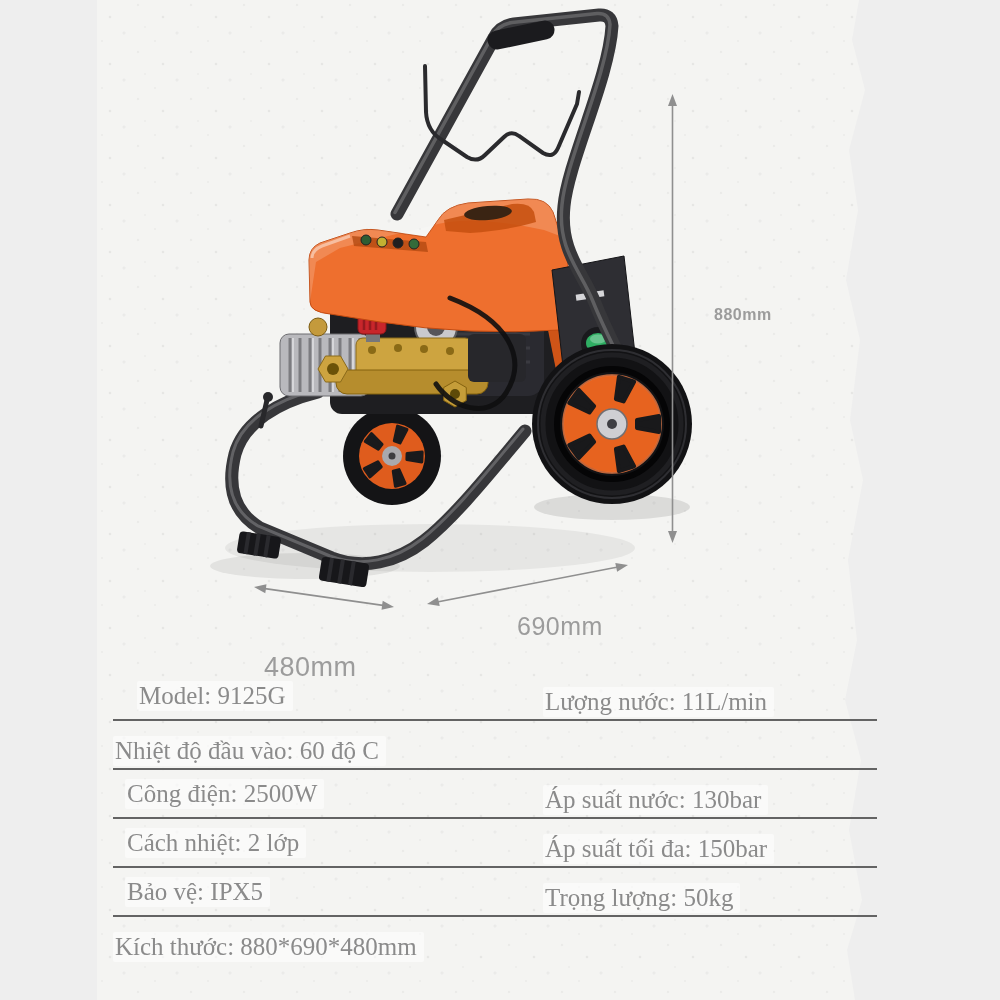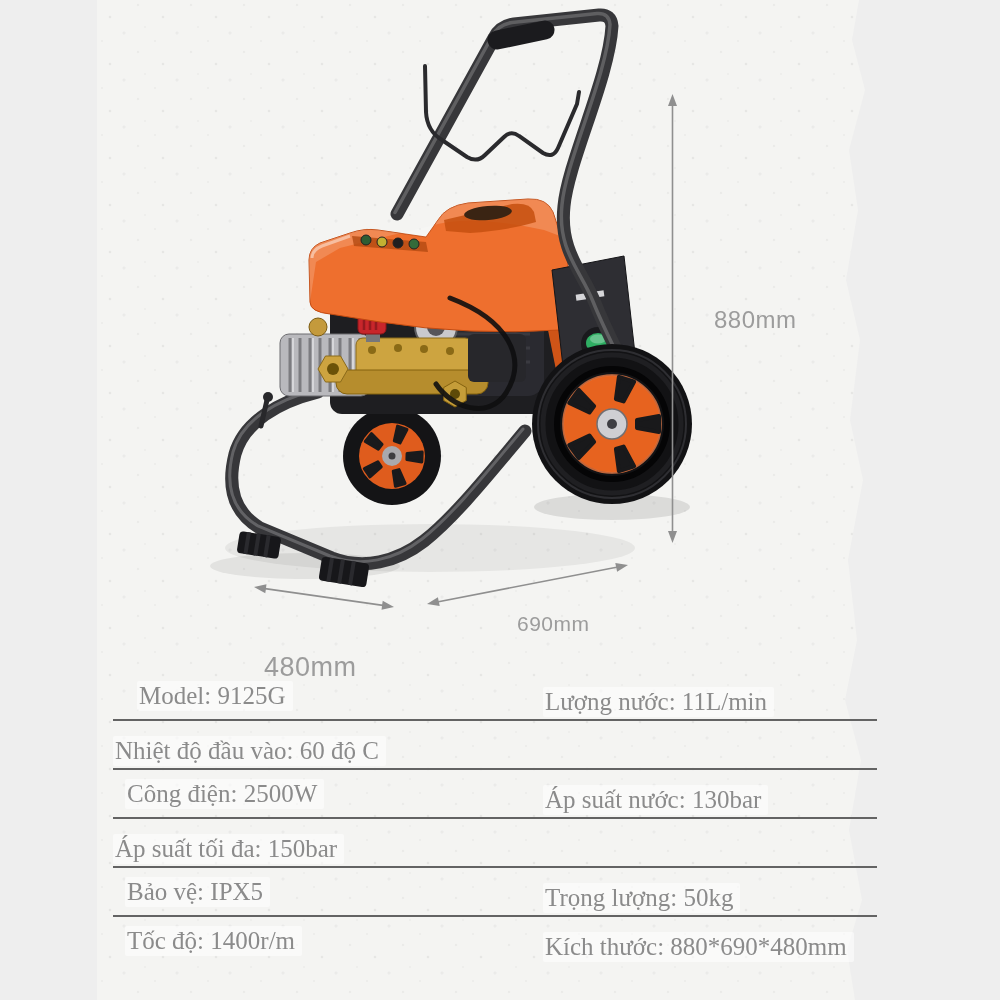--- a/index.html
+++ b/index.html
@@ -16,23 +16,23 @@
       radial-gradient(circle at 27px 33px, rgba(140,140,140,.09) 1.2px, transparent 1.9px),
       radial-gradient(circle at 5px 41px,  rgba(120,120,120,.06) 1px, transparent 1.5px),
       radial-gradient(circle at 48px 27px, rgba(120,120,120,.05) 1px, transparent 1.4px);
     background-size:53px 47px;
     clip-path:polygon(0 0,762px 0,755px 4%,768px 9%,752px 15%,761px 21%,749px 28%,763px 34%,753px 42%,766px 48%,751px 56%,760px 64%,748px 70%,764px 76%,752px 83%,765px 90%,750px 95%,758px 100%,0 100%);
   }
 
   #art{position:absolute;left:0;top:0;width:1000px;height:1000px;}
 
   .dim{position:absolute;color:#9c9c9c;letter-spacing:.5px;white-space:nowrap;}
-  #dim-height{left:714px;top:306px;font-size:24px;}
+  #dim-height{left:714px;top:306px;font-size:16px;font-weight:bold;}
   #dim-width{left:264px;top:616px;font-size:27px;margin-top:36px;}
-  #dim-depth{left:517px;top:612px;font-size:21px;}
+  #dim-depth{left:517px;top:612px;font-size:25px;}
 
   
   #spec-table{position:absolute;left:113px;top:672px;width:764px;
     font-family:"Liberation Serif",serif;font-size:25px;color:#8b8b8b;}
   .spec-row{display:flex;align-items:center;height:47px;border-bottom:2px solid #636363;}
   .spec-row:last-child{border-bottom:none;}
   .cell{white-space:nowrap;}
   .cell.left{width:430px;padding-left:12px;box-sizing:border-box;}
   .cell.right{flex:1;margin-top:12px;}
   .spec-row:first-child .cell.left{padding-left:24px;}
@@ -260,25 +260,25 @@
       <div class="cell right"><span class="hl">Lượng nước: 11L/min</span></div>
     </div>
     <div class="spec-row">
       <div class="cell right"><span class="hl">Nhiệt độ đầu vào: 60 độ C</span></div>
     </div>
     <div class="spec-row">
       <div class="cell left"><span class="hl">Công điện: 2500W</span></div>
       <div class="cell right"><span class="hl">Áp suất nước: 130bar</span></div>
     </div>
     <div class="spec-row">
+      <div class="cell left"><span class="hl">Cách nhiệt: 2 lớp</span></div>
       <div class="cell right"><span class="hl">Áp suất tối đa: 150bar</span></div>
     </div>
     <div class="spec-row">
       <div class="cell left"><span class="hl">Bảo vệ: IPX5</span></div>
       <div class="cell right"><span class="hl">Trọng lượng: 50kg</span></div>
     </div>
     <div class="spec-row">
-      <div class="cell left"><span class="hl">Tốc độ: 1400r/m</span></div>
       <div class="cell right"><span class="hl">Kích thước: 880*690*480mm</span></div>
     </div>
   </div>
 
 </div>
 
 </body></html>

